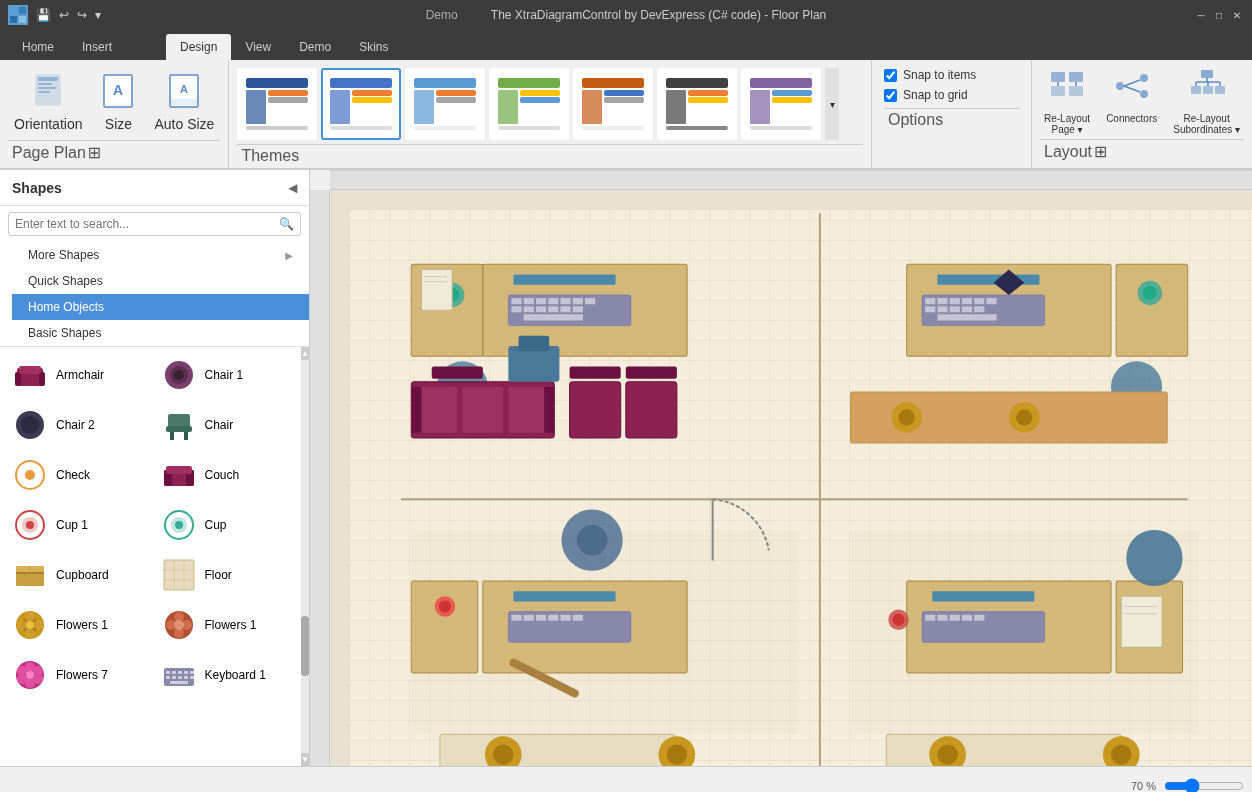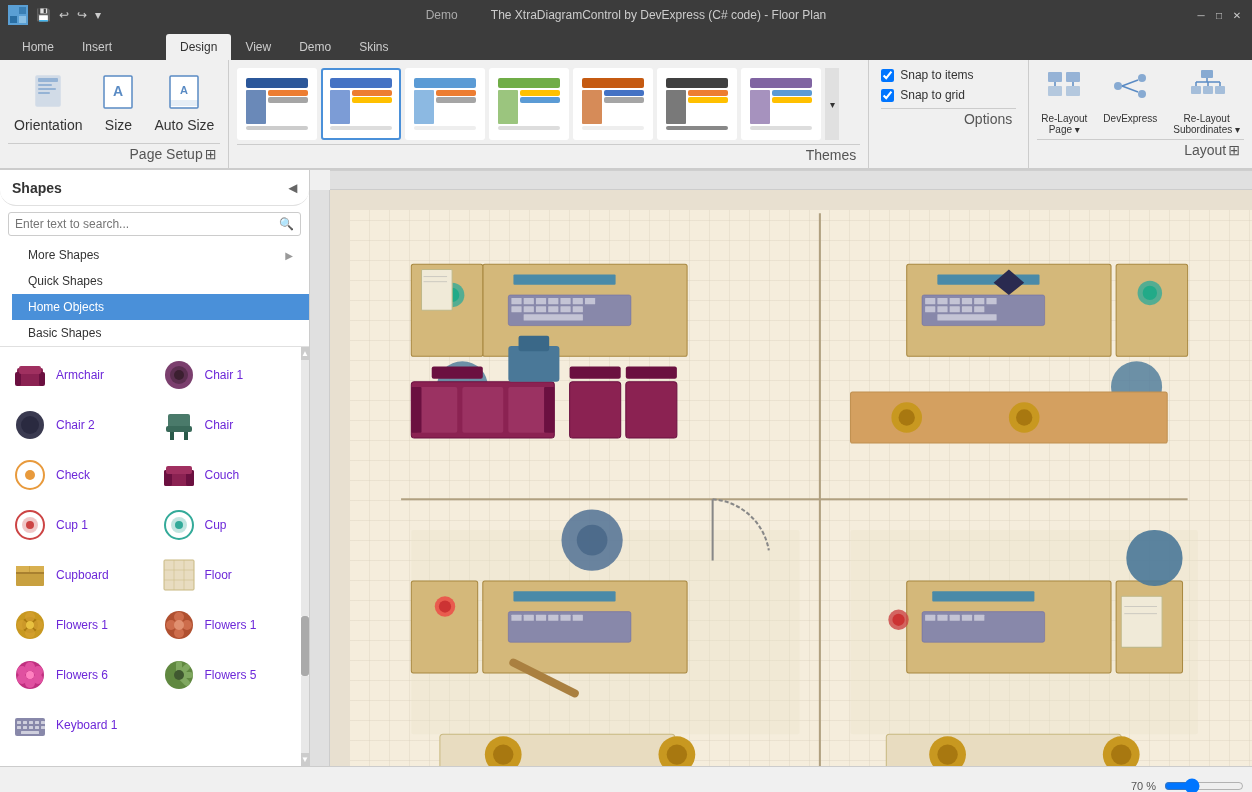--- a/index.html
+++ b/index.html
@@ -185,21 +185,20 @@
     }
     #shapes-header {
       display: flex;
       justify-content: space-between;
       align-items: center;
       padding: 8px 12px;
       font-size: 14px;
       font-weight: bold;
       color: #333;
       border-bottom: 1px solid #e0e0e0;
-      border-radius: 16px;
     }
     #shapes-header .collapse-btn { cursor: pointer; color: #666; font-size: 16px; }
 
     #search-box {
       display: flex;
       align-items: flex-start;
       margin: 6px 8px;
       border: 1px solid #ccc;
       border-radius: 3px;
       background: #fff;
@@ -248,21 +247,21 @@
       border-radius: 3px;
     }
     .shape-icon {
       width: 36px;
       height: 36px;
       flex-shrink: 0;
       display: flex;
       align-items: center;
       justify-content: center;
     }
-    .shape-label { font-size: 12px; color: #6d28d9; }
+    .shape-label { font-size: 12px; color: #000000; }
 
     
     #shapes-list::-webkit-scrollbar { width: 8px; }
     #shapes-list::-webkit-scrollbar-track { background: #f0f0f0; }
     #shapes-list::-webkit-scrollbar-thumb { background: #bbb; border-radius: 4px; }
 
     
     #canvas-area {
       flex: 1;
       position: relative;
@@ -319,23 +318,23 @@
       top: 0; left: 0;
       width: 100%;
       height: 100%;
       pointer-events: none;
     }
 
     
     .group-label-bar {
       display: flex;
       align-items: center;
-      justify-content: flex-end;
+      justify-content: flex-start;
       padding: 2px 4px;
-      font-size: 14px;
+      font-size: 16px;
       color: #555;
       border-top: 1px solid #ccc;
       cursor: pointer;
       gap: 2px;
     }
 
     
     .t1 { background: #2b579a; }
     .t2 { background: #ed7d31; }
     .t3 { background: #a5a5a5; }
@@ -411,21 +410,21 @@
           <svg width="36" height="36" viewBox="0 0 36 36">
             <rect x="4" y="2" width="28" height="32" rx="1" fill="#fff" stroke="#5a8bc4" stroke-width="1.5"></rect>
             <text x="18" y="20" text-anchor="middle" font-size="11" fill="#5a8bc4" font-weight="bold">A</text>
             <rect x="4" y="26" width="28" height="6" fill="#5a8bc4" opacity="0.15"></rect>
           </svg>
         </span>
         <span class="label">Auto Size</span>
       </div>
     </div>
     <div class="group-label-bar">
-      <span>Page Setup</span>
+      <span>Page Plan</span>
       <span>⊞</span>
     </div>
   </div>
 
   <div id="themes-group">
     <div class="themes-content">
 
       <div class="theme-item">
         <div class="theme-preview">
           <div class="theme-bar t1" style="height:10px;"></div>
@@ -558,21 +557,21 @@
       <div class="layout-btn">
         <span class="icon">
           <svg width="36" height="36" viewBox="0 0 36 36">
             <circle cx="6" cy="18" r="4" fill="#5a8bc4" opacity="0.7"></circle>
             <circle cx="30" cy="10" r="4" fill="#5a8bc4" opacity="0.7"></circle>
             <circle cx="30" cy="26" r="4" fill="#5a8bc4" opacity="0.7"></circle>
             <line x1="10" y1="18" x2="26" y2="12" stroke="#5a8bc4" stroke-width="1.5"></line>
             <line x1="10" y1="18" x2="26" y2="24" stroke="#5a8bc4" stroke-width="1.5"></line>
           </svg>
         </span>
-        <span class="label">DevExpress</span>
+        <span class="label">Connectors</span>
       </div>
       <div class="layout-btn">
         <span class="icon">
           <svg width="36" height="36" viewBox="0 0 36 36">
             <rect x="12" y="2" width="12" height="8" rx="1" fill="#5a8bc4" opacity="0.7"></rect>
             <rect x="2" y="18" width="10" height="8" rx="1" fill="#5a8bc4" opacity="0.5"></rect>
             <rect x="14" y="18" width="10" height="8" rx="1" fill="#5a8bc4" opacity="0.5"></rect>
             <rect x="26" y="18" width="10" height="8" rx="1" fill="#5a8bc4" opacity="0.5"></rect>
             <line x1="18" y1="10" x2="18" y2="14" stroke="#5a8bc4" stroke-width="1.5"></line>
             <line x1="7" y1="14" x2="31" y2="14" stroke="#5a8bc4" stroke-width="1.5"></line>
@@ -781,36 +780,23 @@
                 <circle cx="17" cy="17" r="14" fill="#c03080"></circle>
                 <circle cx="17" cy="9" r="5" fill="#e050a0"></circle>
                 <circle cx="25" cy="13" r="5" fill="#e050a0"></circle>
                 <circle cx="25" cy="21" r="5" fill="#e050a0"></circle>
                 <circle cx="17" cy="25" r="5" fill="#e050a0"></circle>
                 <circle cx="9" cy="21" r="5" fill="#e050a0"></circle>
                 <circle cx="9" cy="13" r="5" fill="#e050a0"></circle>
                 <circle cx="17" cy="17" r="4" fill="#ff80c0"></circle>
               </svg>
             </div>
-            <span class="shape-label">Flowers 6</span>
-          </div>
-
-          <div class="shape-item">
-            <div class="shape-icon">
-              <svg width="34" height="34" viewBox="0 0 34 34">
-                <circle cx="17" cy="17" r="14" fill="#608840"></circle>
-                <rect x="14" y="3" width="6" height="14" rx="3" fill="#80a860" transform="rotate(0 17 17)"></rect>
-                <rect x="14" y="3" width="6" height="14" rx="3" fill="#80a860" transform="rotate(45 17 17)"></rect>
-                <rect x="14" y="3" width="6" height="14" rx="3" fill="#80a860" transform="rotate(90 17 17)"></rect>
-                <rect x="14" y="3" width="6" height="14" rx="3" fill="#80a860" transform="rotate(135 17 17)"></rect>
-                <circle cx="17" cy="17" r="5" fill="#405830"></circle>
-              </svg>
-            </div>
-            <span class="shape-label">Flowers 5</span>
-          </div>
+            <span class="shape-label">Flowers 7</span>
+          </div>
+
 
           <div class="shape-item">
             <div class="shape-icon">
               <svg width="34" height="34" viewBox="0 0 34 34">
                 <rect x="2" y="10" width="30" height="18" rx="2" fill="#8888aa"></rect>
                 <rect x="4" y="13" width="4" height="3" rx="0.5" fill="#fff" opacity="0.6"></rect>
                 <rect x="10" y="13" width="4" height="3" rx="0.5" fill="#fff" opacity="0.6"></rect>
                 <rect x="16" y="13" width="4" height="3" rx="0.5" fill="#fff" opacity="0.6"></rect>
                 <rect x="22" y="13" width="4" height="3" rx="0.5" fill="#fff" opacity="0.6"></rect>
                 <rect x="28" y="13" width="4" height="3" rx="0.5" fill="#fff" opacity="0.6"></rect>

